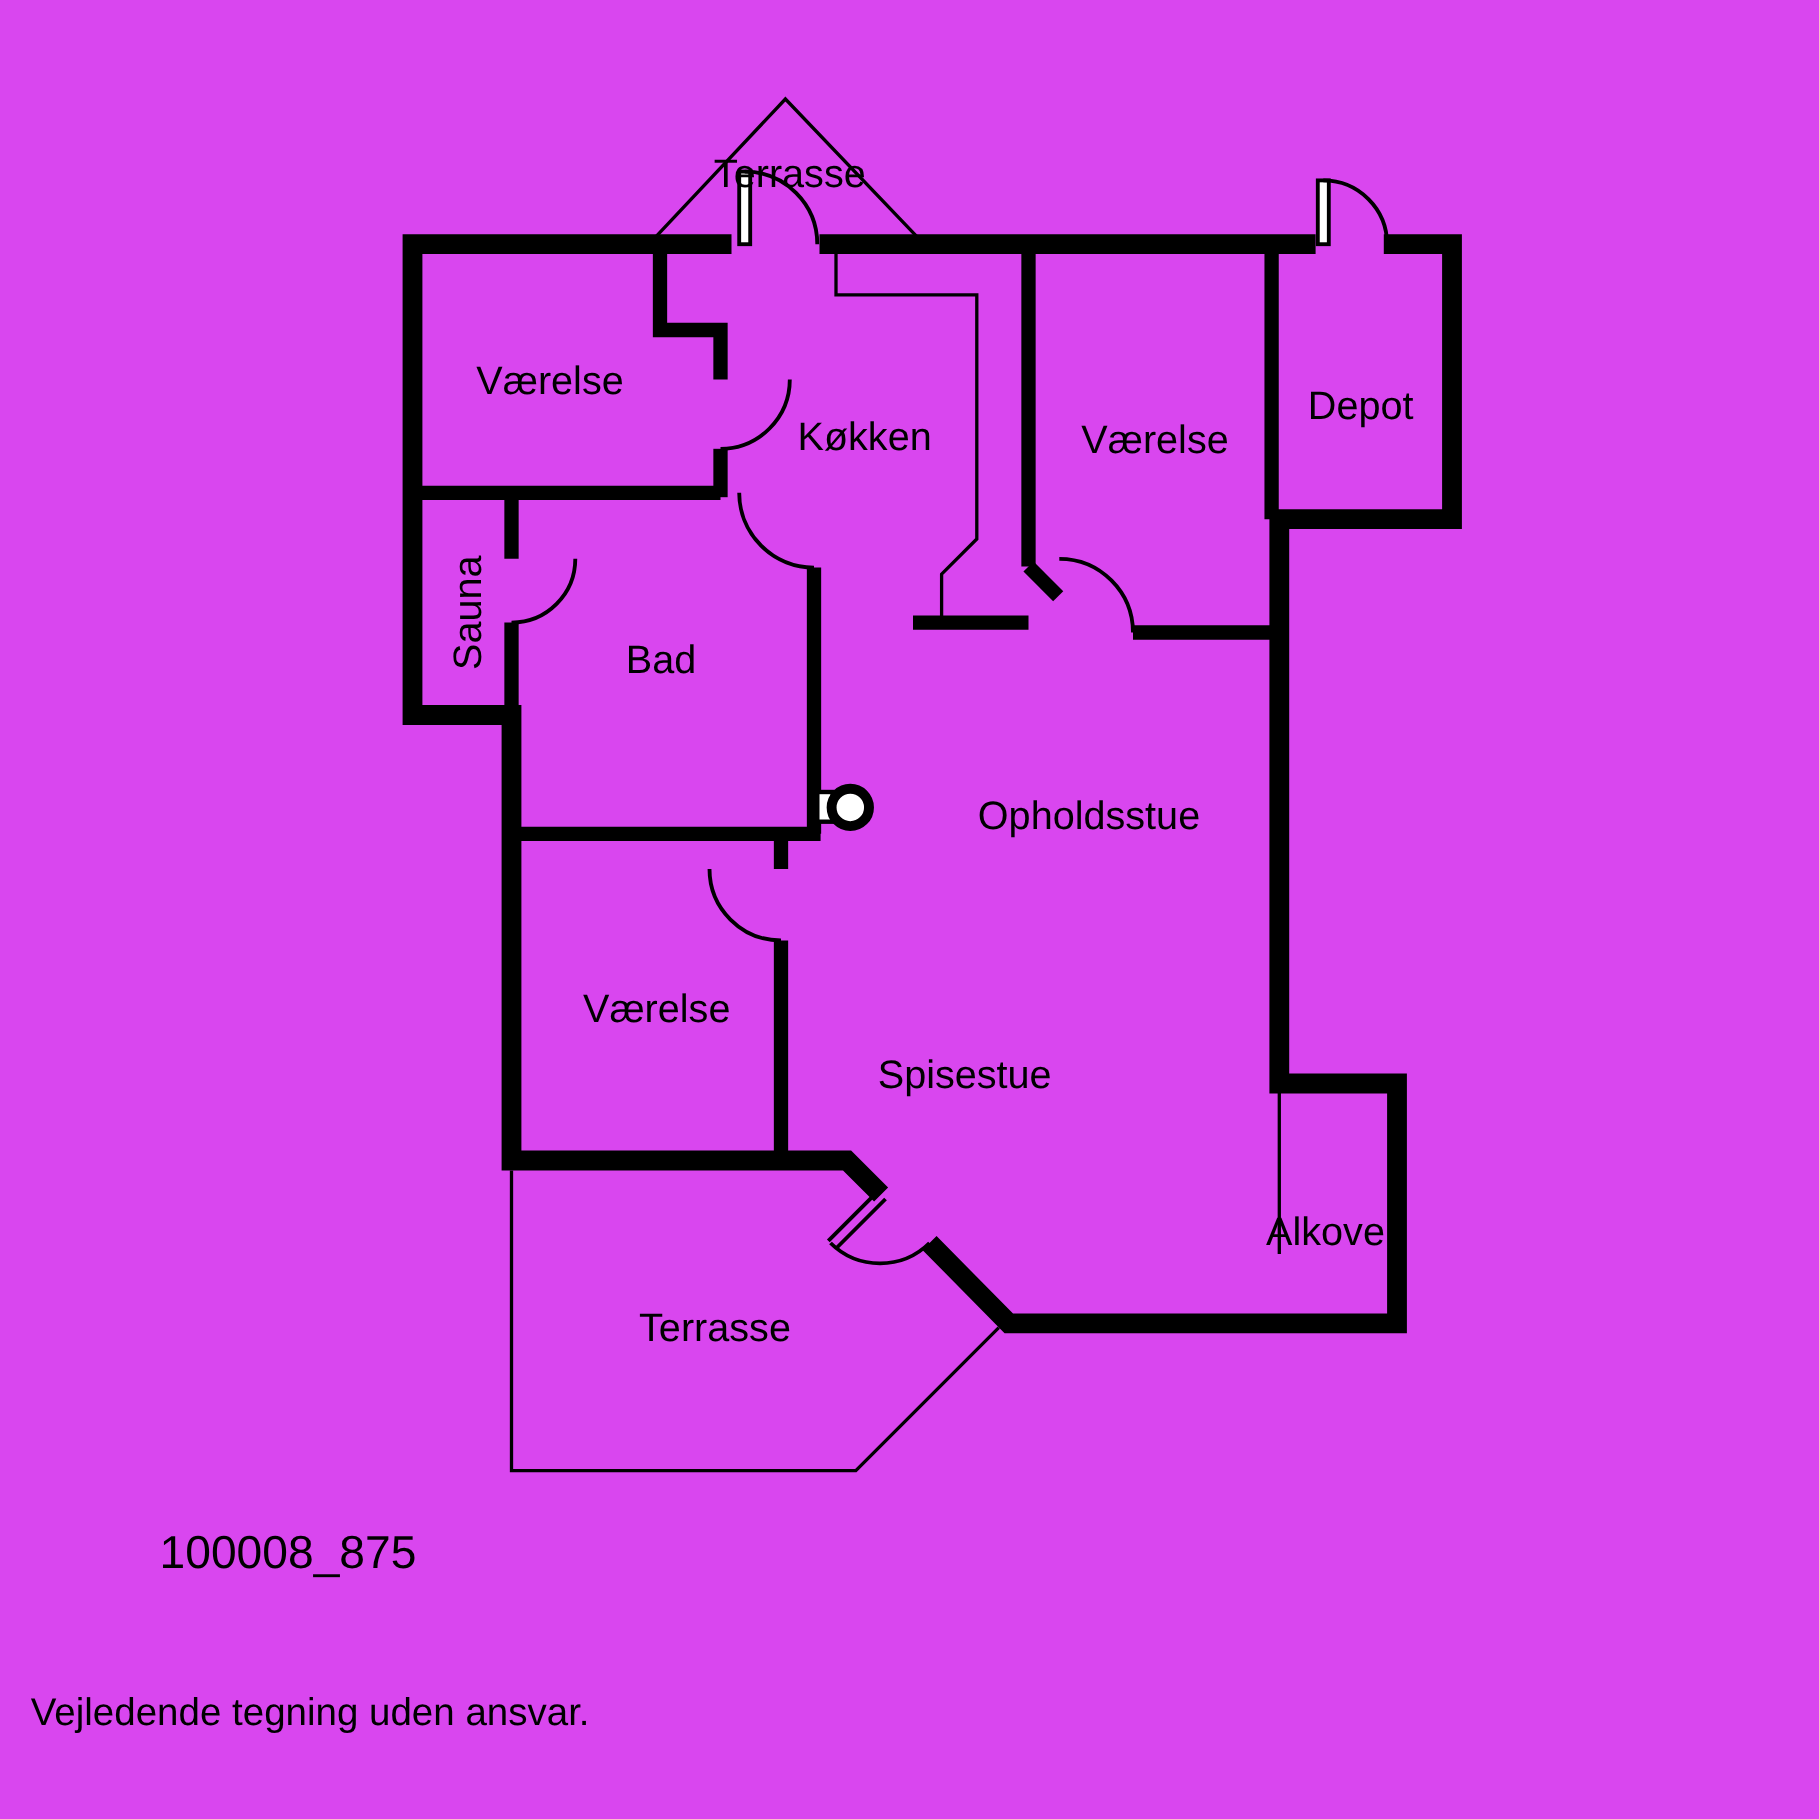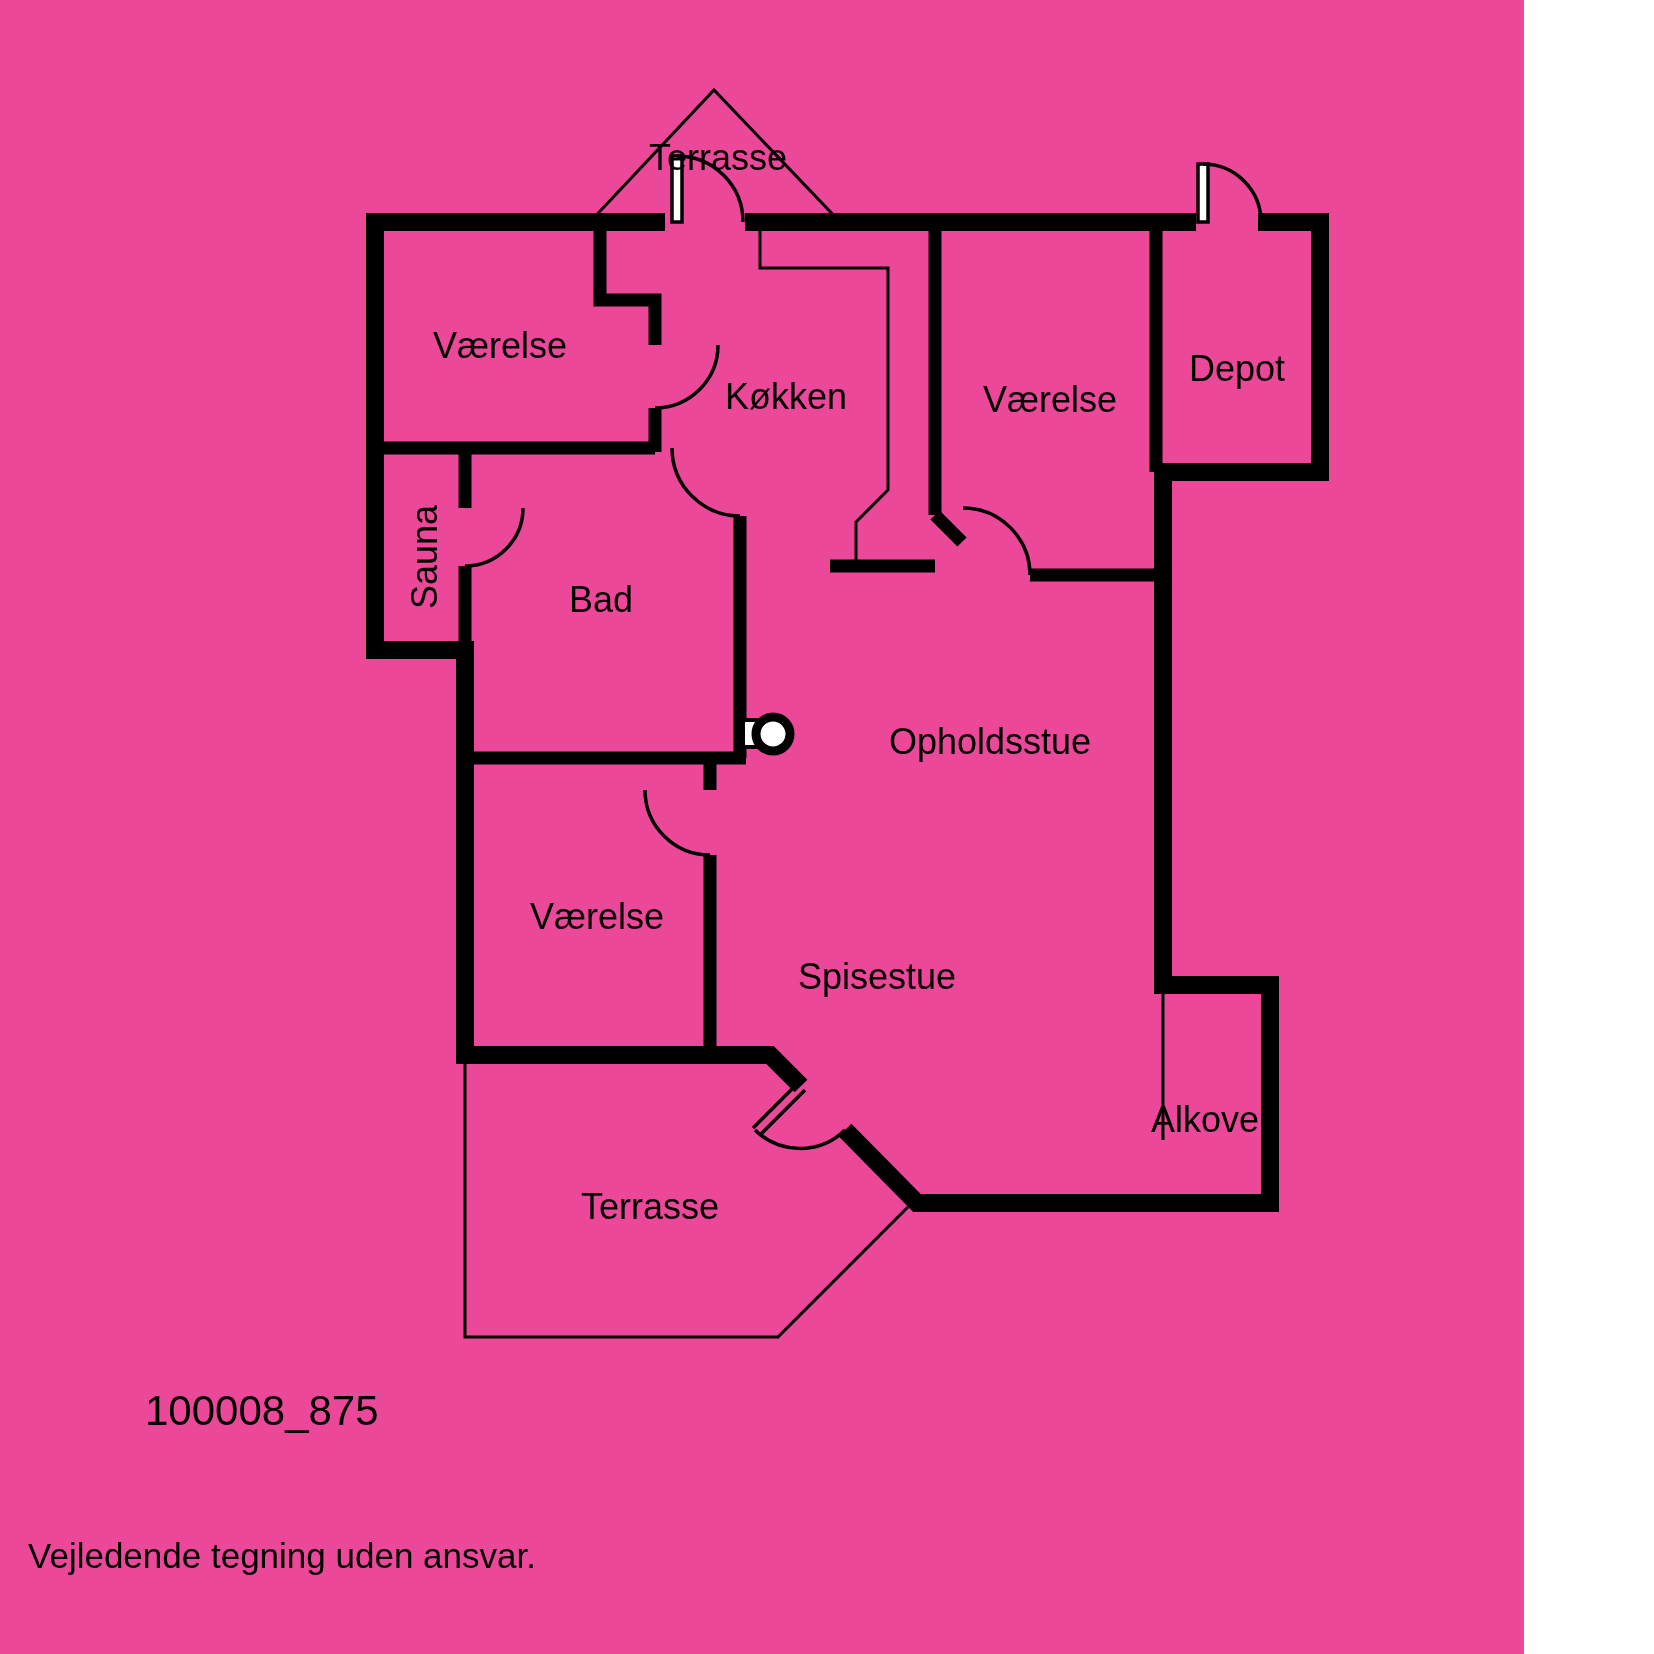--- a/index.html
+++ b/index.html
@@ -5,23 +5,23 @@
   html, body {
     margin: 0;
     padding: 0;
     width: 1654px;
     height: 1654px;
     background: #ffffff;
     font-family: "Liberation Sans", sans-serif;
   }
   .canvas {
     position: relative;
-    width: 1524px;
+    width: 1654px;
     height: 1654px;
-    background: #ec4899;
+    background: #d946ef;
   }
   svg { display: block; }
   text {
     font-family: "Liberation Sans", sans-serif;
     fill: #000000;
   }
   .room-label   { font-size: 36px; }
   .drawing-id   { font-size: 42px; }
   .disclaimer   { font-size: 35px; }
 </style>

